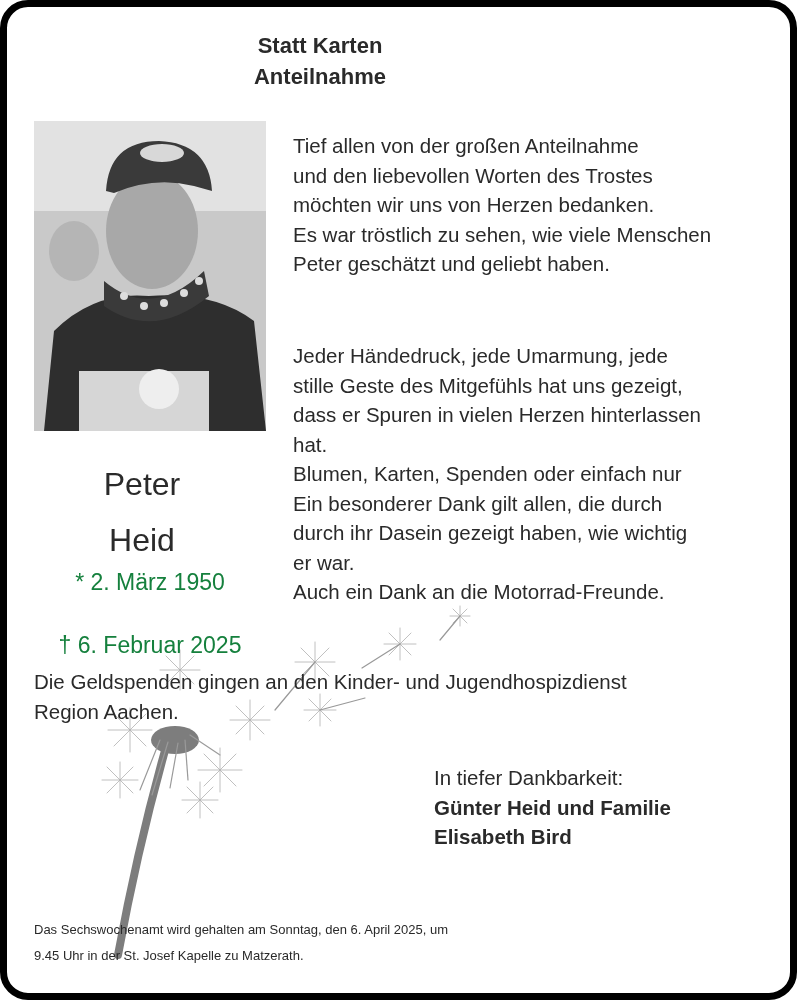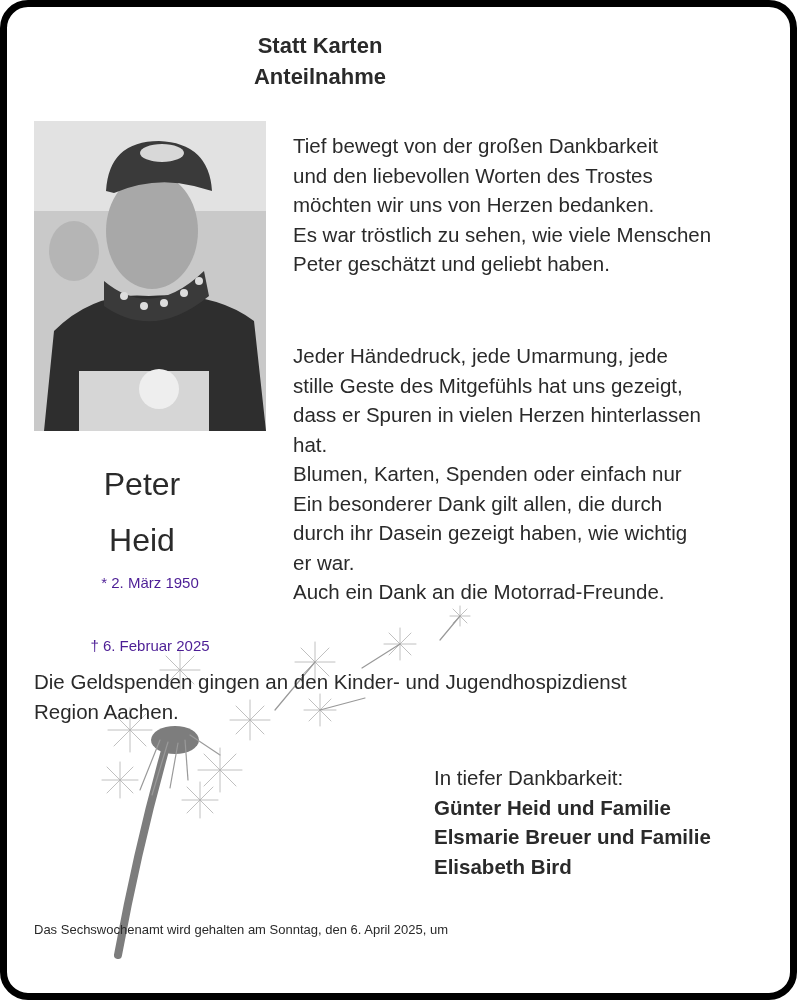--- a/index.html
+++ b/index.html
@@ -2,21 +2,21 @@
 <html><head>
   <meta charset="utf-8">
   <style>
     html, body { margin: 0; padding: 0; background: #ffffff; }
     body { width: 797px; height: 1000px; position: relative; overflow: hidden; font-family: "Liberation Sans", sans-serif; color: #2a2a2a; }
     .frame { position: absolute; left: 0; top: 0; width: 797px; height: 1000px; box-sizing: border-box; border: 7px solid #000; border-radius: 28px; background: #fff; }
     .header { position: absolute; left: 0; width: 640px; text-align: center; font-weight: bold; font-size: 22px; color: #2a2a2a; line-height: 31px; }
     .photo { position: absolute; left: 34px; top: 121px; width: 232px; height: 310px; background: linear-gradient(180deg, #d8d8d8 0%, #bdbdbd 30%, #9a9a9a 55%, #4a4a4a 75%, #2b2b2b 100%); overflow: hidden; }
     .p { position: absolute; font-size: 20.5px; line-height: 29.5px; color: #2a2a2a; white-space: nowrap; }
     .name { position: absolute; left: 26px; width: 232px; text-align: center; font-size: 32px; line-height: 52px; color: #2a2a2a; }
-    .dates { position: absolute; left: 34px; width: 232px; text-align: center; font-size: 15px; line-height: 29px; color: #4c1d95; }
+    .dates { position: absolute; left: 34px; width: 232px; text-align: center; font-size: 23px; line-height: 29px; color: #15803d; }
     .bold { font-weight: bold; }
     .dandelion { position: absolute; left: 90px; top: 600px; width: 400px; height: 360px; pointer-events: none; }
   </style>
 </head>
 <body>
 
 <div class="frame"></div>
 
 <svg class="dandelion" viewBox="0 0 400 360" xmlns="http://www.w3.org/2000/svg">
   <g stroke="#8a8a8a" fill="none" stroke-linecap="round">
@@ -120,21 +120,21 @@
       <circle cx="110" cy="185" r="4" fill="#ddd"></circle>
       <circle cx="130" cy="182" r="4" fill="#ddd"></circle>
       <circle cx="150" cy="172" r="4" fill="#ddd"></circle>
       <circle cx="165" cy="160" r="4" fill="#ddd"></circle>
     <rect x="45" y="250" width="130" height="60" fill="#d6d6d6"></rect>
     <circle cx="125" cy="268" r="20" fill="#eeeeee"></circle>
   </svg>
 </div>
 
 <div class="p" style="left:293px; top:131px;">
-  <div>Tief bewegt von der großen Dankbarkeit</div>
+  <div>Tief allen von der großen Anteilnahme</div>
   <div>und den liebevollen Worten des Trostes</div>
   <div>möchten wir uns von Herzen bedanken.</div>
   <div>Es war tröstlich zu sehen, wie viele Menschen</div>
   <div>Peter geschätzt und geliebt haben.</div>
 </div>
 
 <div class="p" style="left:293px; top:341px;">
   <div>Jeder Händedruck, jede Umarmung, jede</div>
   <div>stille Geste des Mitgefühls hat uns gezeigt,</div>
   <div>dass er Spuren in vielen Herzen hinterlassen</div>
@@ -152,19 +152,19 @@
 <div class="dates" style="top:597px;margin-top:34px;">† 6. Februar 2025</div>
 
 <div class="p" style="left:34px; top:667px;">
   <div>Die Geldspenden gingen an den Kinder- und Jugendhospizdienst</div>
   <div>Region Aachen.</div>
 </div>
 
 <div class="p" style="left:434px; top:763px;">
   <div>In tiefer Dankbarkeit:</div>
   <div class="bold">Günter Heid und Familie</div>
-  <div class="bold">Elsmarie Breuer und Familie</div>
   <div class="bold">Elisabeth Bird</div>
 </div>
 
 <div class="p" style="left:34px; top:917px; font-size:13px; line-height:26px;">
   <div>Das Sechswochenamt wird gehalten am Sonntag, den 6. April 2025, um</div>
+  <div>9.45 Uhr in der St. Josef Kapelle zu Matzerath.</div>
 </div>
 
 </body></html>

